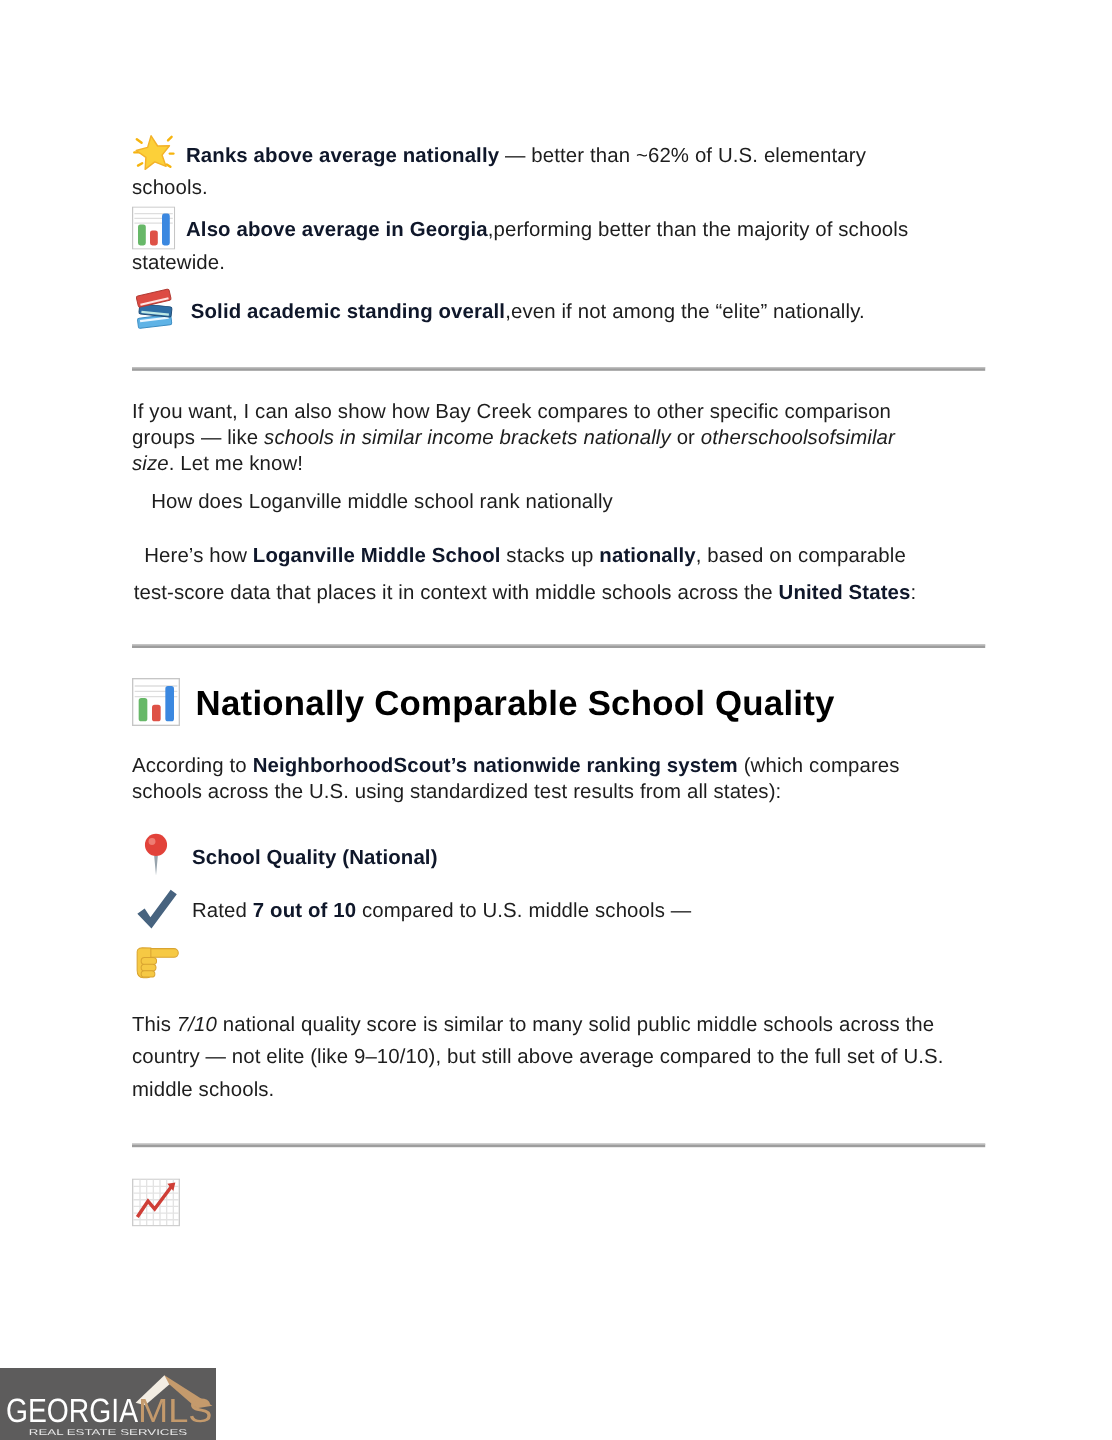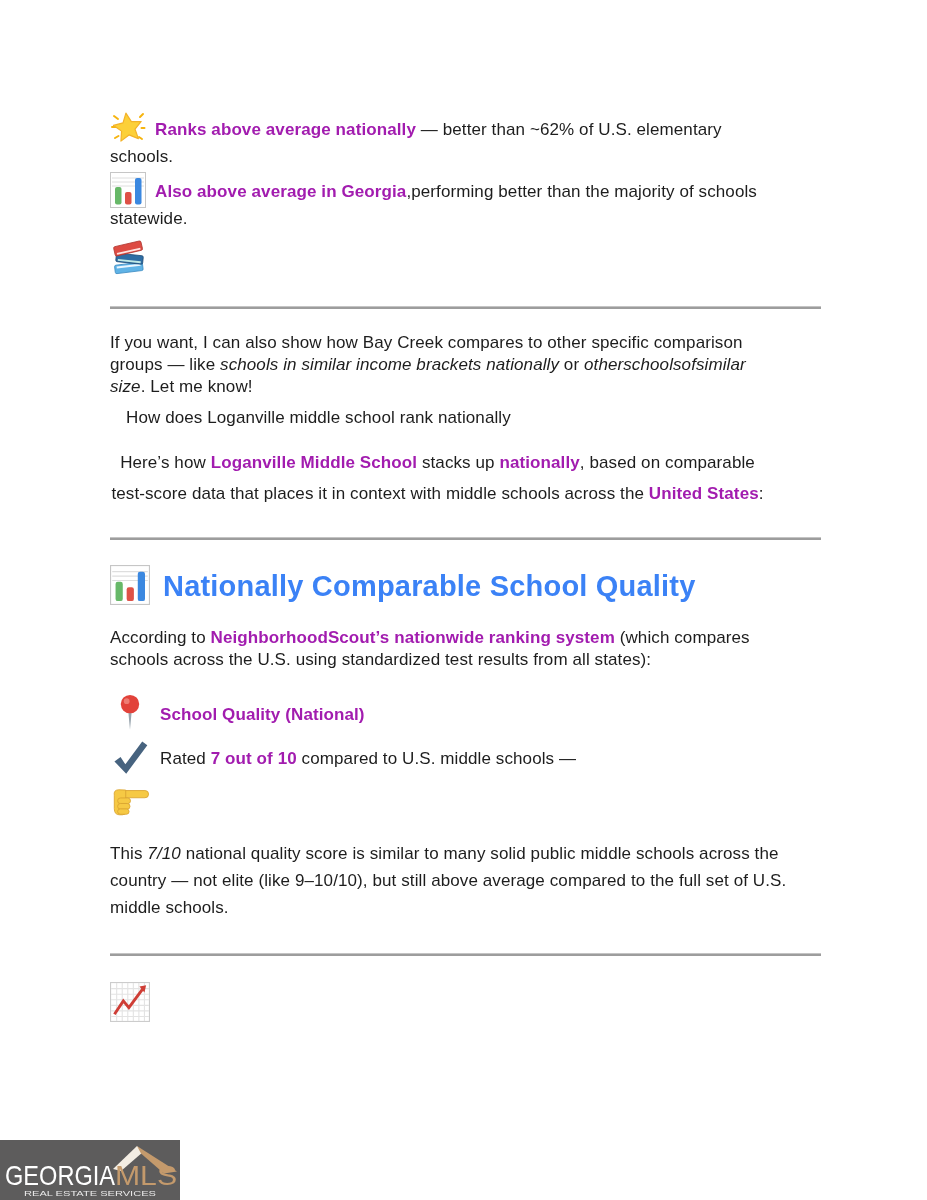--- a/index.html
+++ b/index.html
@@ -4,29 +4,29 @@
 <style>
   html,body{margin:0;padding:0;}
   body{
     width:927px;height:1200px;position:relative;background:#ffffff;
     font-family:"Liberation Sans","DejaVu Sans",sans-serif;color:#1d1d1d;
     overflow:hidden;
   }
   .abs{position:absolute;left:110px;}
   p{margin:0;}
   .body-text{font-size:17px;line-height:22px;letter-spacing:.1px;}
-  .rich b{font-weight:700;color:#a21caf;}
+  .rich b{font-weight:700;color:#0f172a;}
   .rich i{font-style:italic;margin-top:44px;}
   .emoji{display:inline-block;vertical-align:-11px;margin-right:9px;}
   .emoji svg{display:block;}
   .emoji-sm svg{width:36px;height:36px;}
   .emoji-md svg{width:40px;height:40px;}
   .q-item .emoji{vertical-align:-13px;margin-right:10px;}
   .rule{position:absolute;left:110px;width:711px;height:3px;background:#9d9d9d;border-top:1px solid #c4c4c4;box-sizing:border-box;}
-  .h2{font-size:29px;font-weight:700;color:#3b82f6;letter-spacing:.2px;white-space:nowrap;}
+  .h2{font-size:29px;font-weight:700;color:#000000;letter-spacing:.2px;white-space:nowrap;}
   .h2 .emoji{vertical-align:-9px;margin-right:13px;}
   .intro{line-height:31px;text-align:center;}
   .score{line-height:27px;}
   .logo{position:absolute;left:0;top:1140px;width:180px;height:60px;}
 </style>
 </head>
 <body>
 
 <p class="abs body-text" style="top:110px;width:640px;">
   <span class="emoji emoji-sm">
@@ -69,21 +69,21 @@
       </g>
       <g transform="rotate(6 20 23)">
         <rect x="6" y="18.5" width="27" height="8.5" rx="1.5" fill="#2e6da4" stroke="#1f4d77" stroke-width="0.8"></rect>
         <rect x="8" y="24.2" width="23" height="1.8" fill="#bfe8e4"></rect>
       </g>
       <g transform="rotate(-13 19 12)">
         <rect x="4" y="7.5" width="28" height="9.5" rx="1.5" fill="#dd4b43" stroke="#b13a33" stroke-width="0.8"></rect>
         <rect x="6" y="14.2" width="24" height="1.8" fill="#ffe3e0"></rect>
       </g>
     </svg>
-  </span>
+  </span><span class="rich"><b>Solid academic standing overall</b><span>,even if not among the “elite” nationally.</span></span>
 </p>
 
 <div class="rule" style="top:306px;"></div>
 
 <p class="abs body-text" style="top:332px;width:660px;">
   <span class="rich"><span>If you want, I can also show how Bay Creek compares to other specific comparison groups — like </span><i>schools in similar income brackets nationally</i><span> or </span><i>otherschoolsofsimilar size</i><span>. Let me know!</span></span>
 </p>
 
 <p class="abs body-text" style="top:407px;width:700px;margin-left:16px;">
   <span>How does Loganville middle school rank nationally</span>

